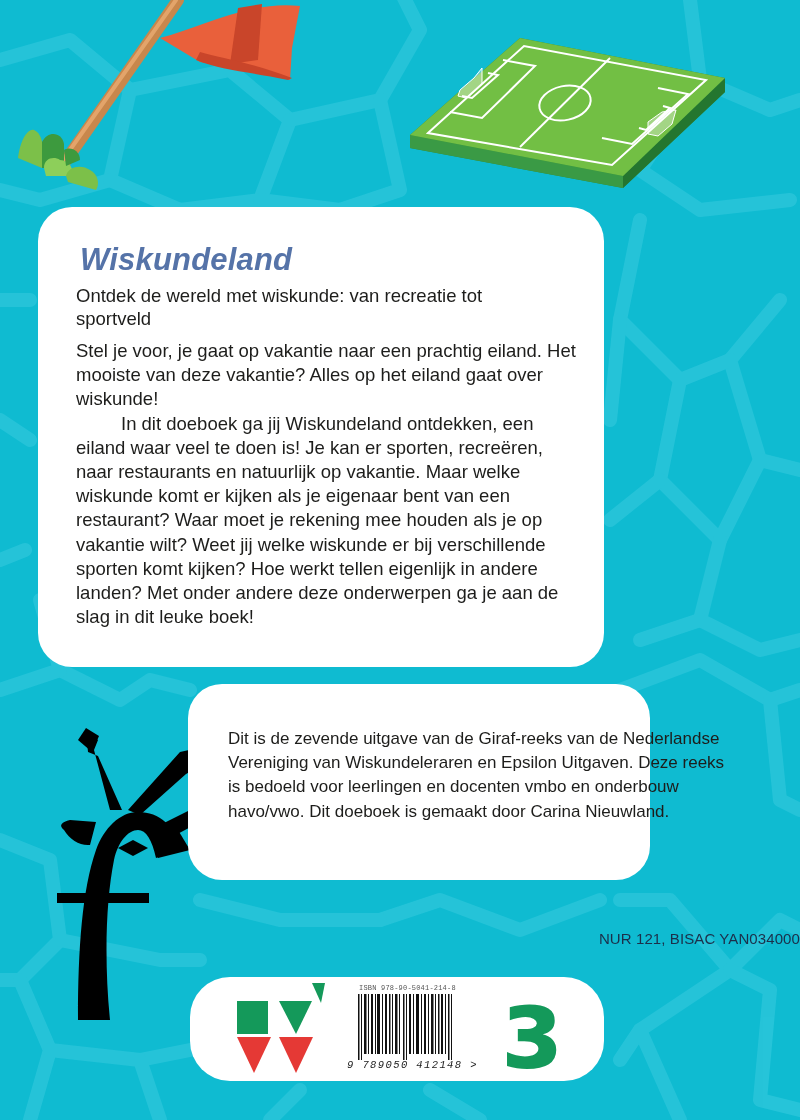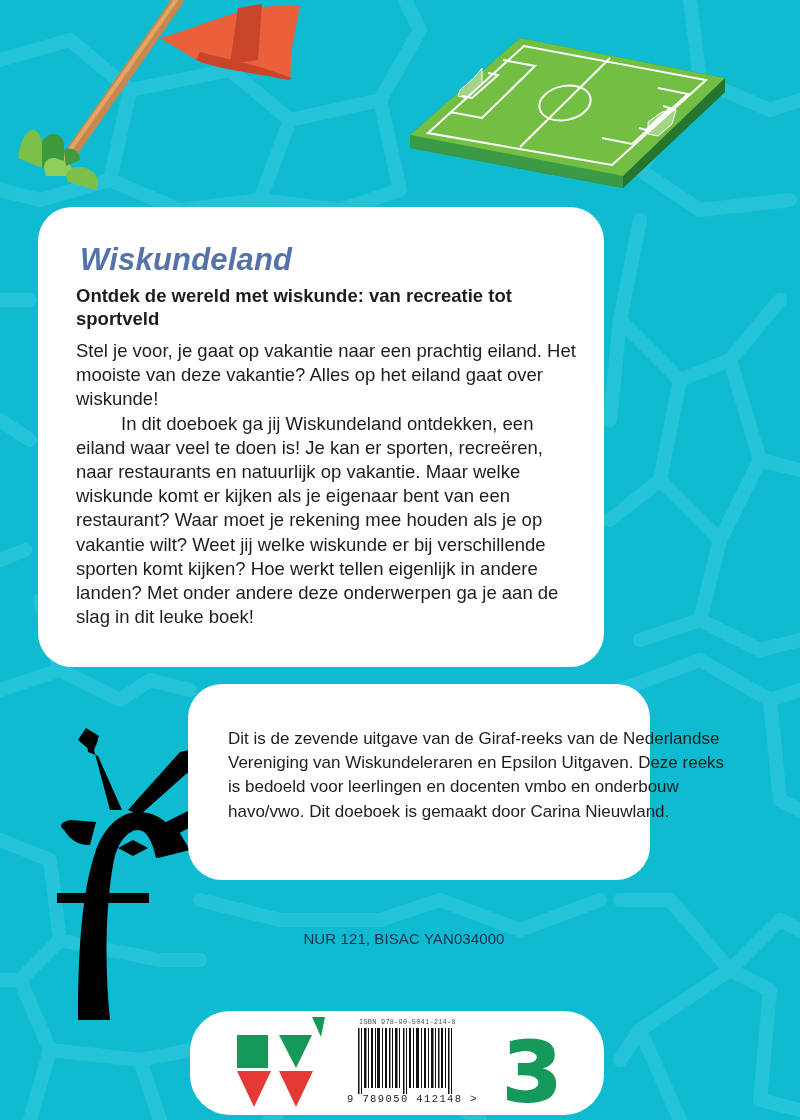--- a/index.html
+++ b/index.html
@@ -15,43 +15,43 @@
       position: absolute;
       background: #ffffff;
       border-radius: 34px;
     }
     #main-card { left: 38px; top: 207px; width: 566px; height: 460px; padding: 36px 56px 0 38px; }
     .title {
       font-style: italic; font-weight: bold; font-size: 31px;
       color: #5573a8; letter-spacing: 0.2px; line-height: 34px; margin-left: 4px;
     }
     .subtitle {
-      font-weight: bold; font-size: 18.5px; color: #1d1d1b;
+      font-weight: normal; font-size: 18.5px; color: #1d1d1b;
       line-height: 23px; margin-top: 7px; width: 470px;
     }
     .body-text {
       font-size: 18.5px; color: #1d1d1b; line-height: 24.2px;
       margin-top: 9px; width: 500px;
     }
     .body-text p.indent { text-indent: 45px; }
     #info-card { left: 188px; top: 684px; width: 462px; height: 196px; padding: 43px 20px 0 40px; }
     .info-text { font-size: 17px; color: #1d1d1b; line-height: 24.2px; width: 500px; }
     .nur {
-      position: absolute; left: 0; width: 800px; top: 930px; text-align: center;
+      position: absolute; left: 0; width: 800px; top: 930px; text-align: right;
       font-size: 15px; color: #1c2f4a; letter-spacing: 0.1px; padding-left: 8px;
     }
-    #barcode-card { left: 190px; top: 977px; width: 414px; height: 104px; border-radius: 40px; margin-top: 34px; }
+    #barcode-card { left: 190px; top: 977px; width: 414px; height: 104px; border-radius: 40px; }
     .isbn-top {
       position: absolute; left: 169px; top: 7px;
       font-family: "Liberation Mono", monospace; font-size: 7px; color: #555; letter-spacing: 0.2px;
     }
     .barcode { position: absolute; left: 168px; top: 17px; }
     .isbn-digits {
       position: absolute; left: 157px; top: 82px;
-      font-family: "Liberation Mono", monospace; font-size: 10.5px; color: #222; letter-spacing: 1.4px;
+      font-family: "Liberation Mono", monospace; font-size: 10.5px; color: #222; letter-spacing: 1.4px; font-style: italic;
     }
     .epsilon {
       position: absolute; left: 310px; top: -14px;
       font-family: "DejaVu Sans", sans-serif; font-weight: bold; font-size: 112px;
       color: #14995a; line-height: 130px; transform: scaleX(-1);
     }
     .logo { position: absolute; left: 0; top: 0; }
   </style>
 </head>
 <body>

